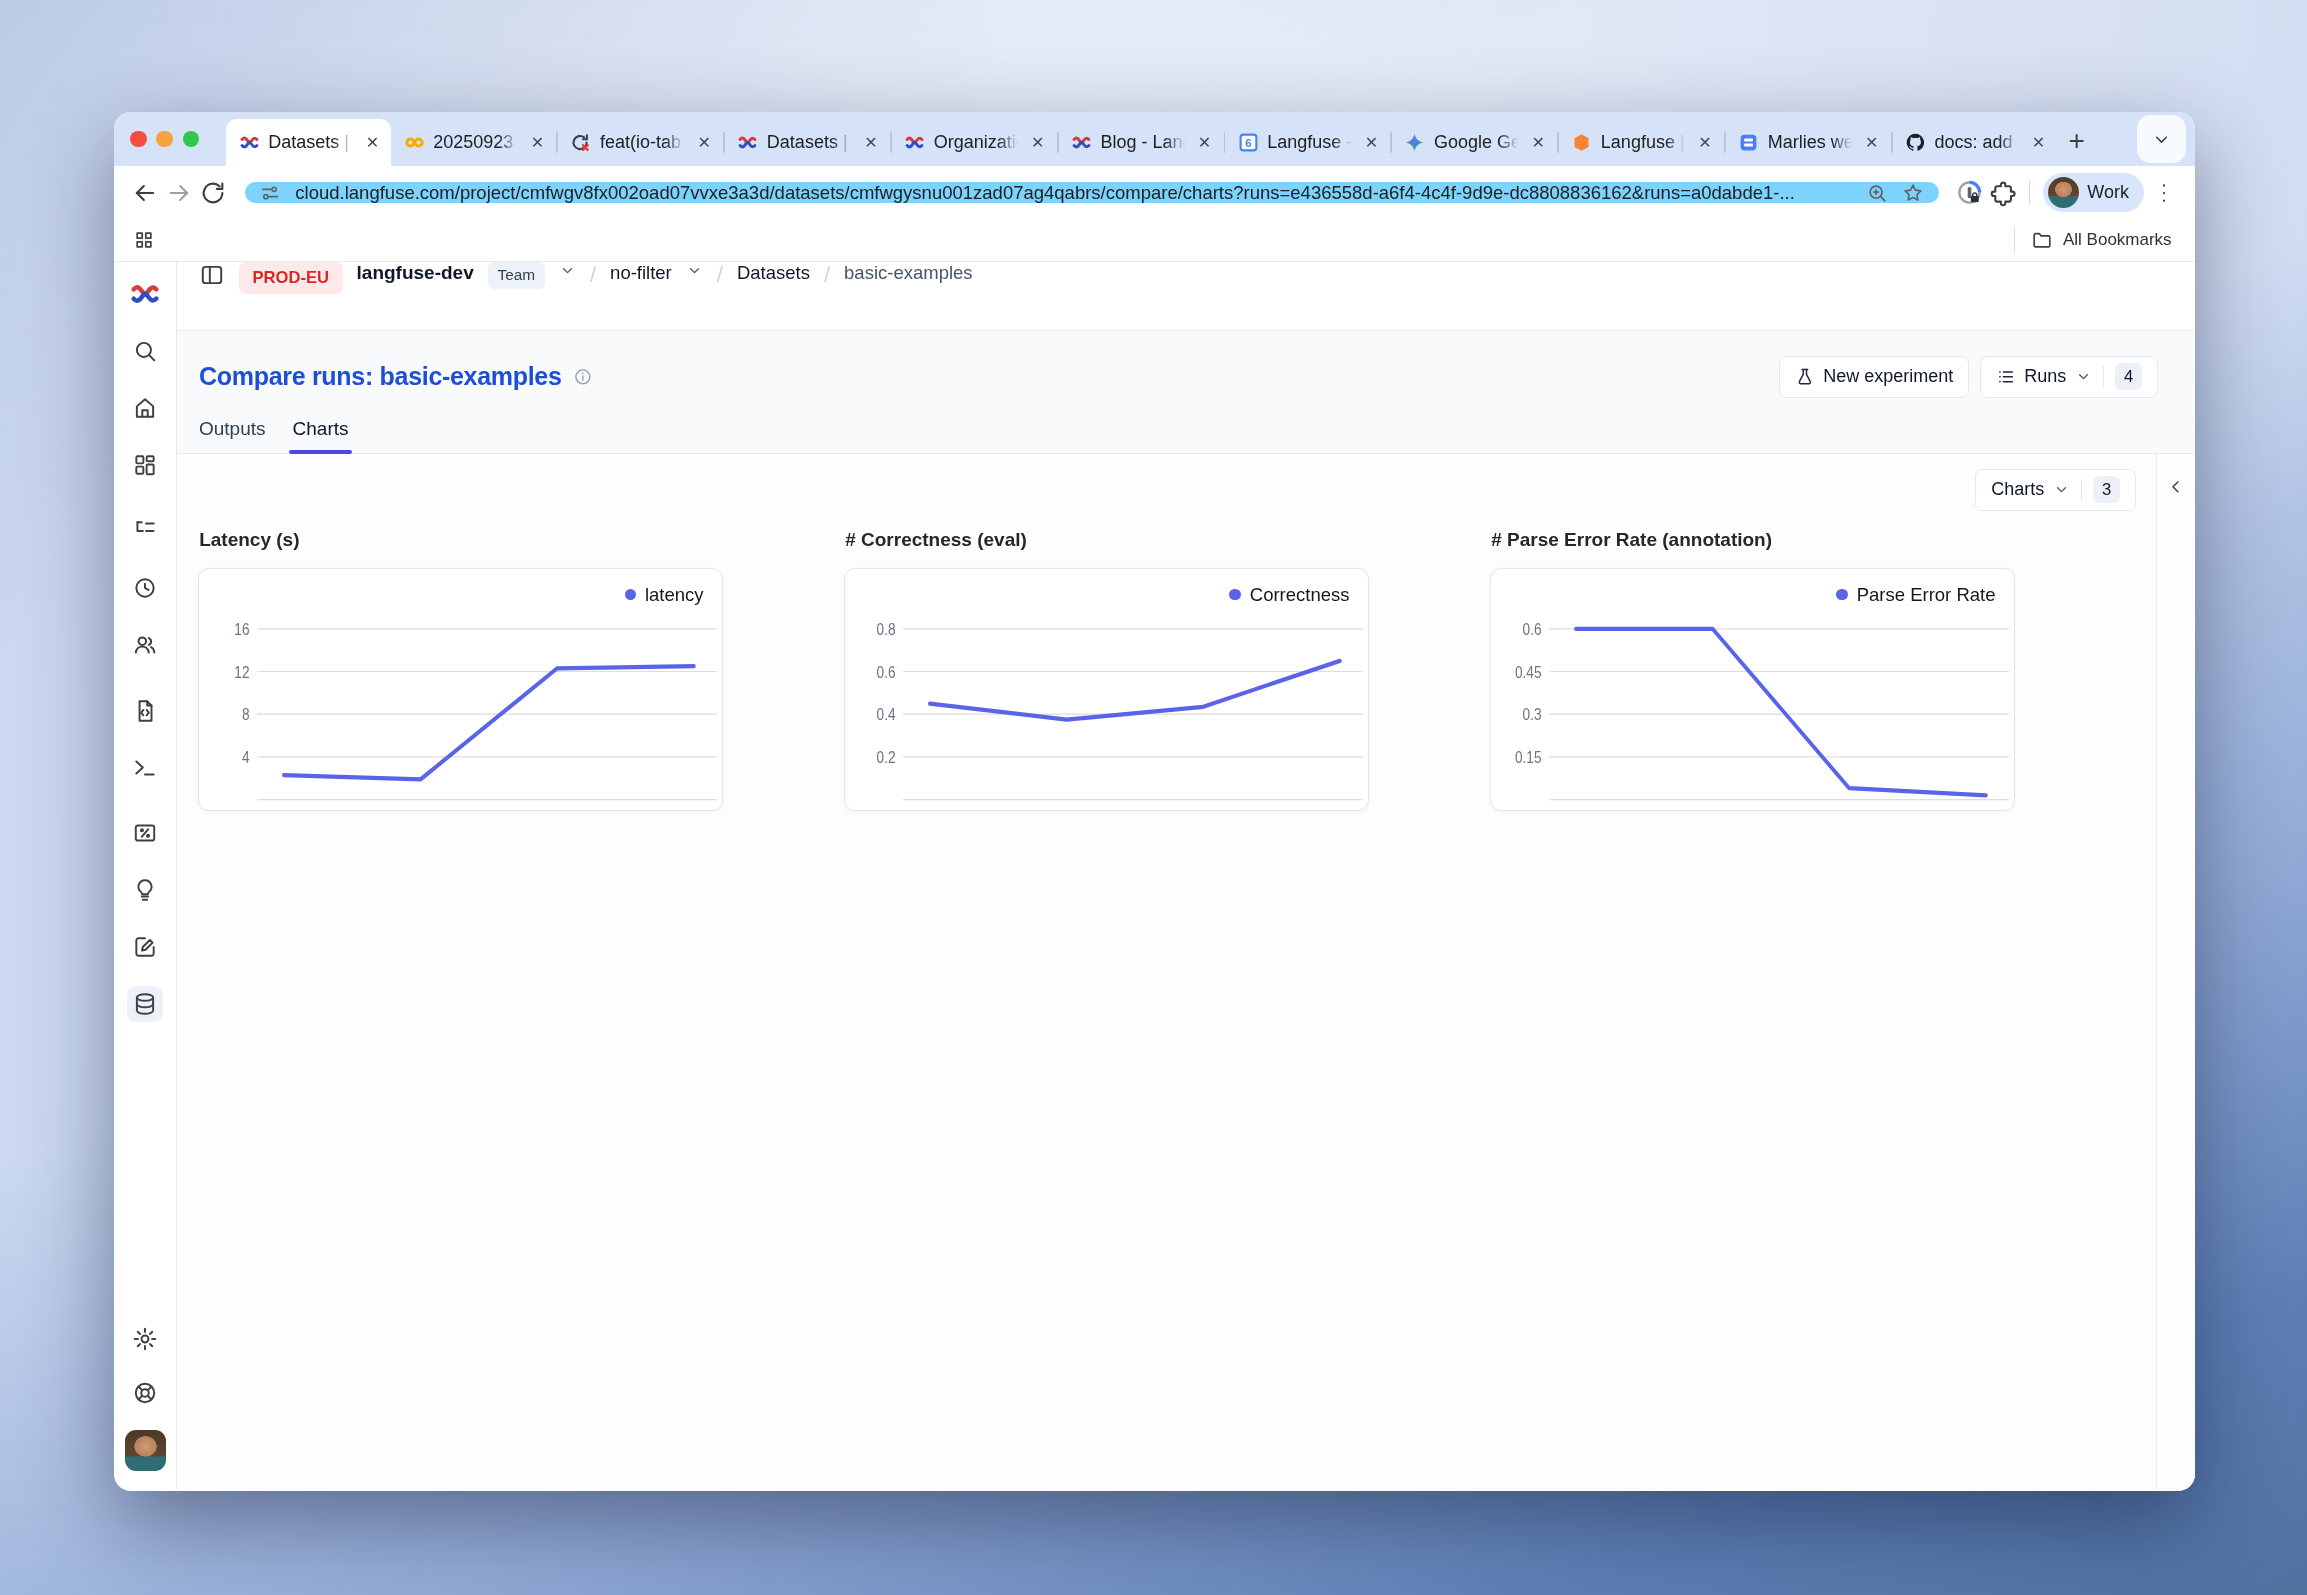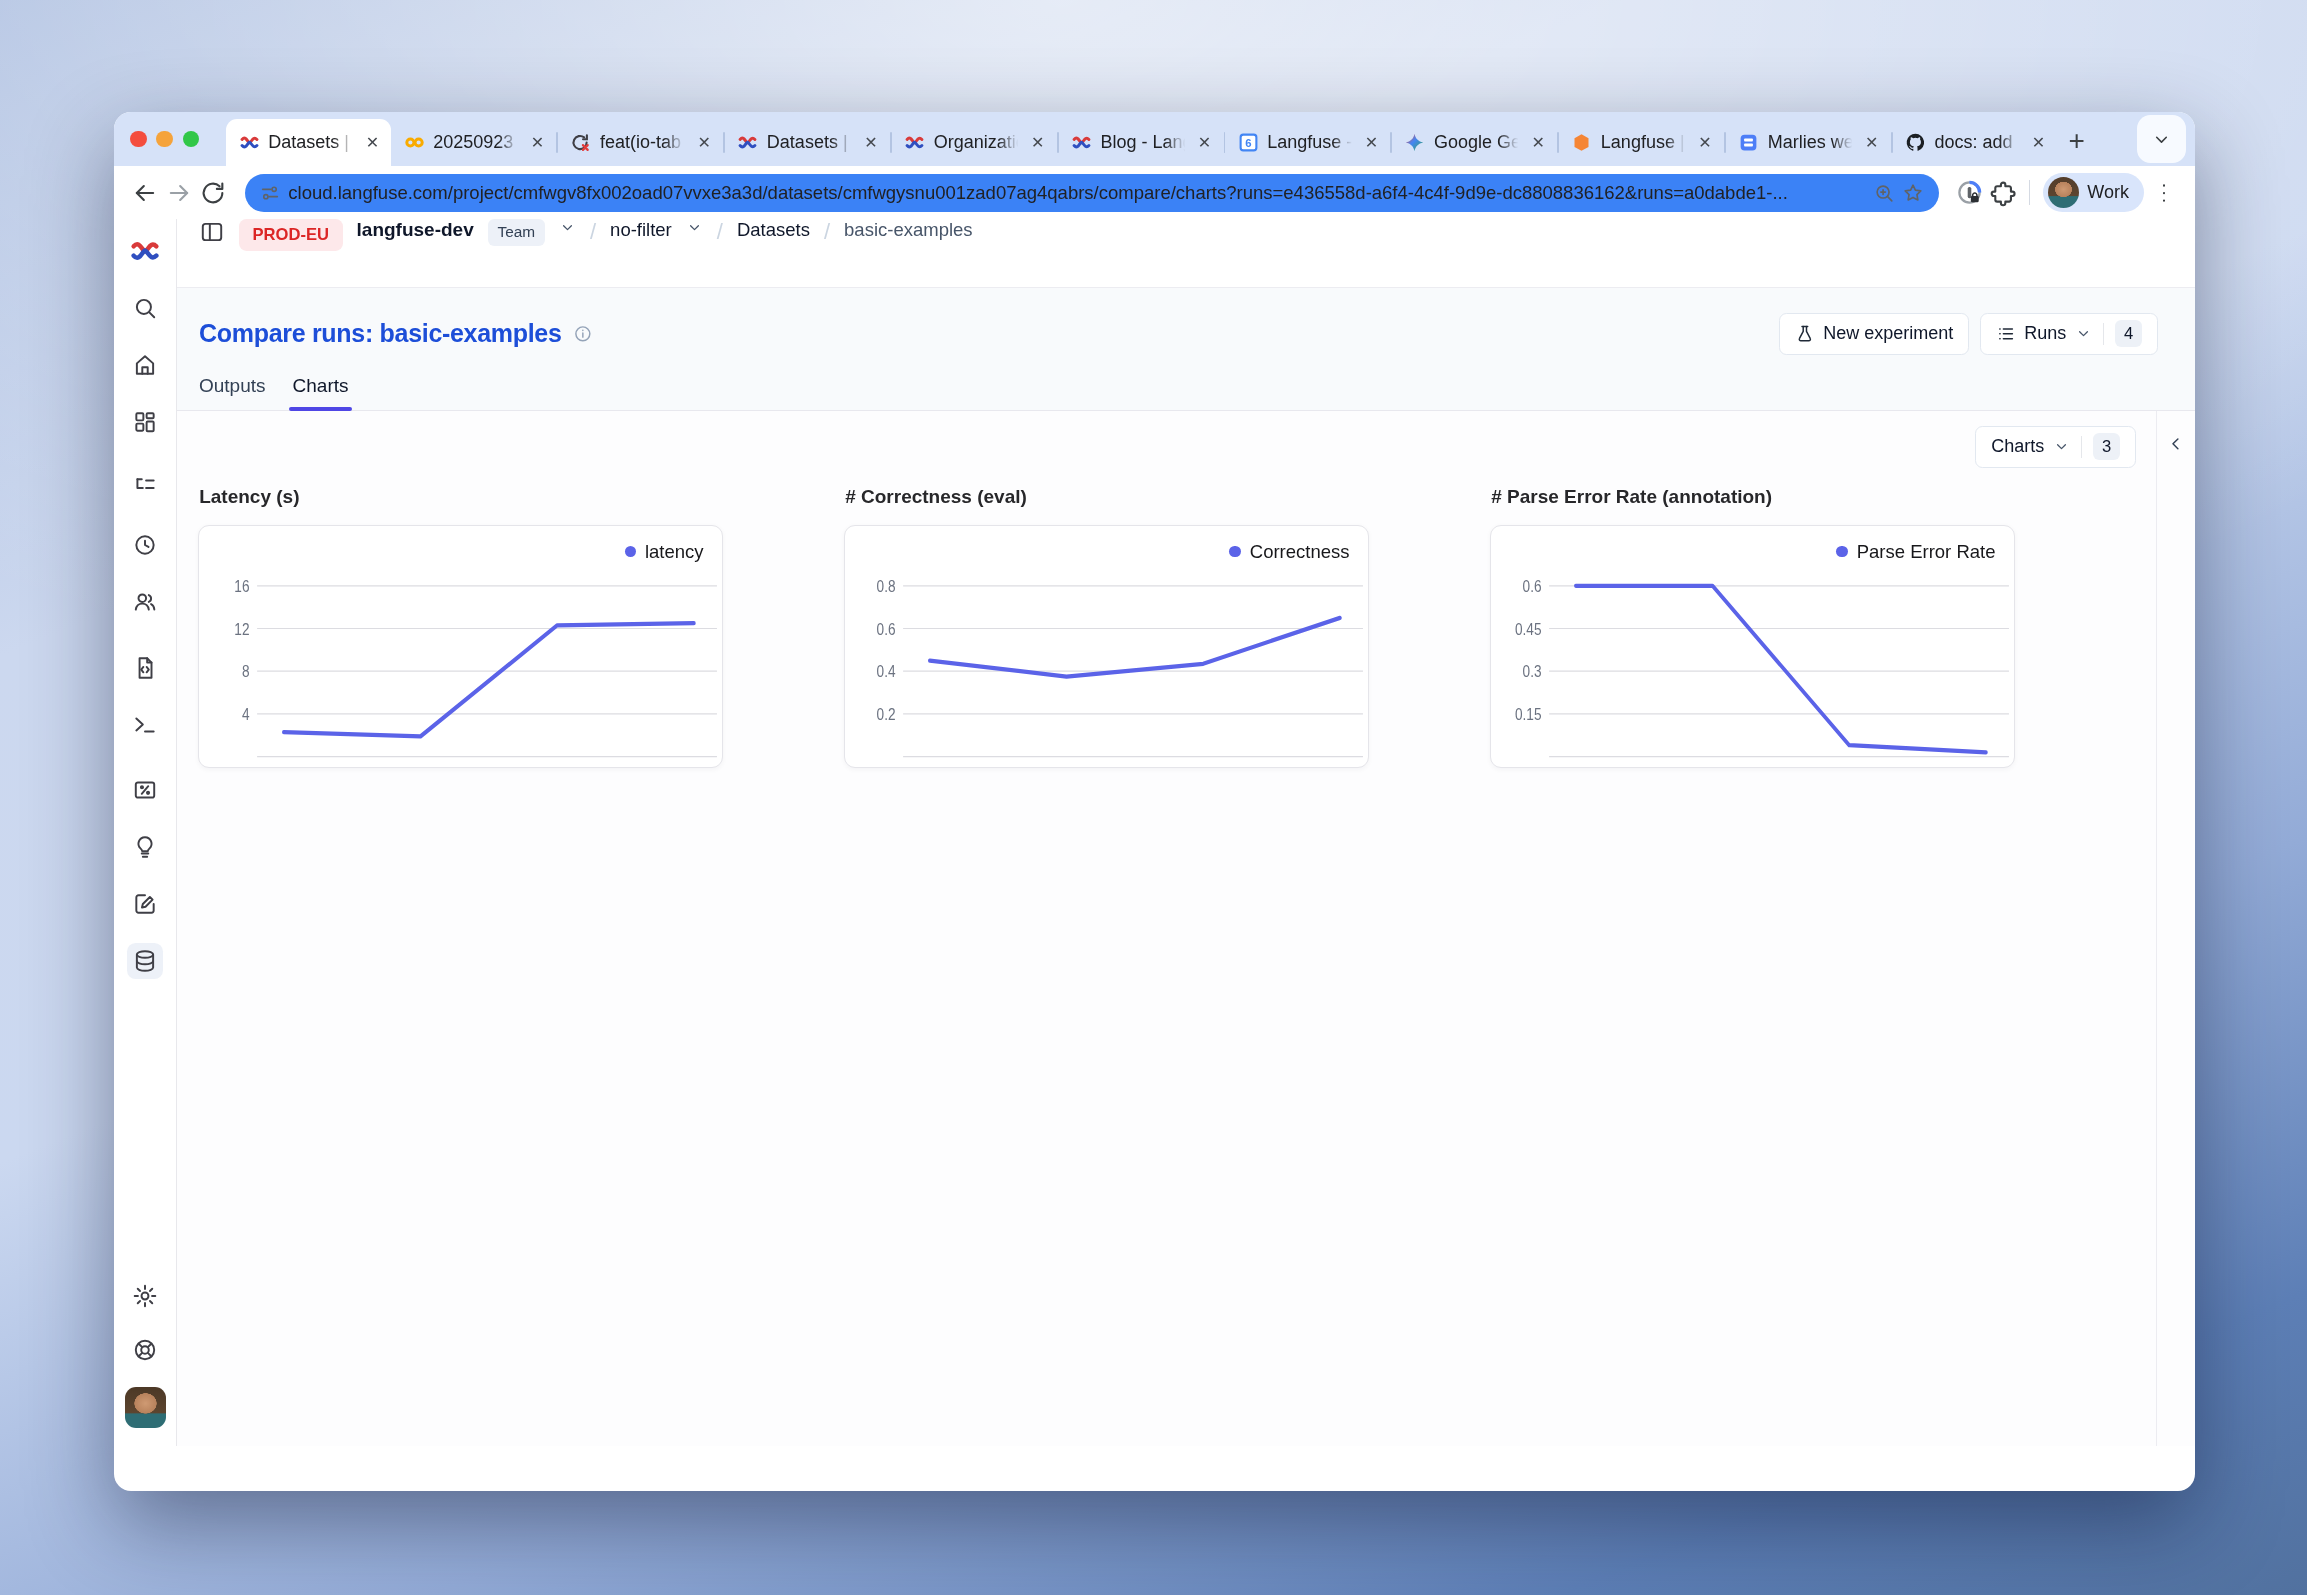--- a/index.html
+++ b/index.html
@@ -35,22 +35,22 @@
   .newtab { font-size:28px; color:#3c4043; margin:3.7px 0 0 11px; line-height:1; }
   .tabmenu-pill { margin-left:auto; width:49px; height:48px; background:#f7faff; border-radius:13.5px;
     display:flex; align-items:center; justify-content:center; }
   .tabmenu-pill .icon { width:21px; height:21px; color:#3c4043; }
 
   
   .toolbar { height:53px; background:#ffffff; display:flex; align-items:center; padding:0 17px; gap:6.2px; }
   .nav-ic { width:28px; height:28px; color:#3f4synthetic043; color:#3c4043; flex:none; }
   .nav-ic svg { width:100%; height:100%; }
   .nav-ic.dim { color:#9aa0a6; }
-  .urlbar { flex:1; height:38px; background:#3b82f6; border-radius:21px; margin:0 11px;
-    display:flex; align-items:center; padding:0 14.8px; gap:7px; min-width:0; }
+  .urlbar { flex:1; height:21px; background:#7dd3fc; border-radius:21px; margin:0 11px;
+    display:flex; align-items:center; padding:0 14.8px; gap:14px; min-width:0; }
   .urlbar .icon { width:22px; height:22px; color:#5f6368; flex:none; }
   .url-text { font-size:18.5px; color:#202124; white-space:nowrap; overflow:hidden; flex:1; }
   .pw-badge { width:27px; height:27px; flex:none; }
   .sep-v { width:1.2px; height:24.6px; background:#d5dae3; margin:0 6.2px; }
   .profile-pill { height:39px; background:#d9e5fb; border-radius:21px; display:flex; align-items:center;
     gap:8.6px; padding:3.7px 14.8px 3.7px 4.9px; }
   .avatar-sm { width:31px; height:31px; border-radius:50%;
     background: radial-gradient(ellipse 46% 42% at 50% 40%, #cf9a73 0%, #b8825c 58%, rgba(0,0,0,0) 60%),
       linear-gradient(180deg, #533d2a 0%, #5d452f 62%, #2e6d74 63%); }
   .profile-label { font-size:18px; color:#202124; }
@@ -327,20 +327,35 @@
       <span class="avatar-sm"></span>
       <span class="profile-label">Work</span>
     </div>
     <span class="nav-ic"><svg viewBox="0 0 24 24" fill="none" stroke="currentColor" stroke-width="1.8" stroke-linecap="round" stroke-linejoin="round">
           <path d="M12 5.5v.2"></path>
           <path d="M12 12v.2"></path>
           <path d="M12 18.5v.2"></path>
         </svg></span>
   </div>
 
+  <div class="bookbar">
+    <span class="icon"><svg viewBox="0 0 24 24" fill="none" stroke="currentColor" stroke-width="1.8" stroke-linecap="round" stroke-linejoin="round">
+          <rect x="4.5" y="4.5" width="5.5" height="5.5"></rect>
+          <rect x="14" y="4.5" width="5.5" height="5.5"></rect>
+          <rect x="4.5" y="14" width="5.5" height="5.5"></rect>
+          <rect x="14" y="14" width="5.5" height="5.5"></rect>
+        </svg></span>
+    <div class="allbm">
+      <span class="sep-v"></span>
+      <span class="icon"><svg viewBox="0 0 24 24" fill="none" stroke="currentColor" stroke-width="1.8" stroke-linecap="round" stroke-linejoin="round">
+            <path d="M3.5 6.5A1.5 1.5 0 0 1 5 5h4l2 2.5h8A1.5 1.5 0 0 1 20.5 9v9a1.5 1.5 0 0 1-1.5 1.5H5A1.5 1.5 0 0 1 3.5 18Z"></path>
+          </svg></span>
+      <span class="allbm-label">All Bookmarks</span>
+    </div>
+  </div>
 
   <div class="app">
 
     <nav class="sidebar">
       <span class="logo">
         <svg viewBox="0 0 24 24" fill="none" stroke-linecap="round">
           <path d="M3.5 8.5C8 3.5 10 12.3 12 12.3s4-8.3 8.5-3.8" stroke="#d93a3a" stroke-width="3.4"></path>
           <path d="M3.5 15.5C8 20.5 10 11.7 12 11.7s4 8.3 8.5 3.8" stroke="#2f4fc0" stroke-width="3.4"></path>
         </svg>
       </span>

